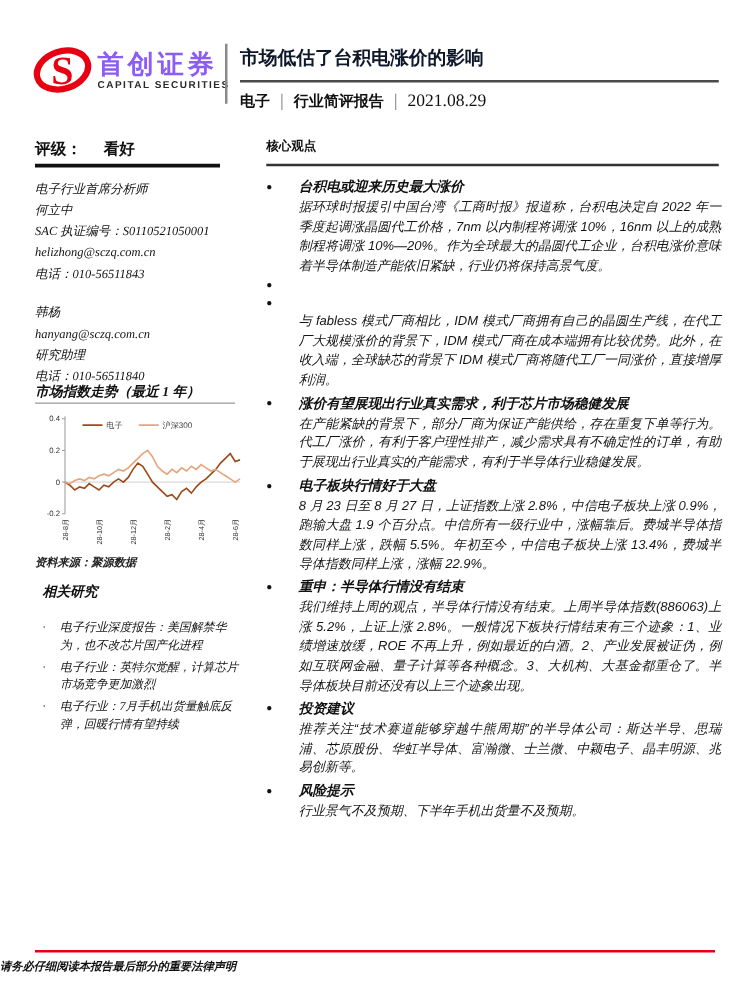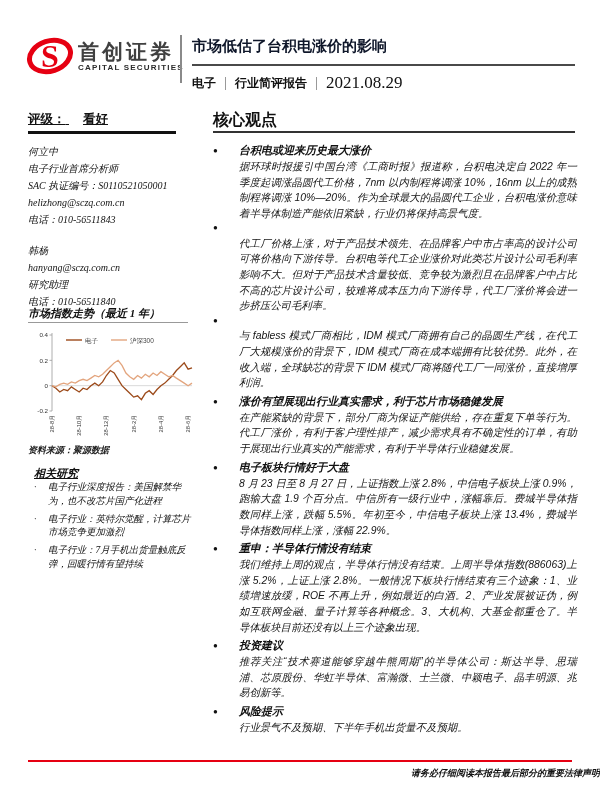--- a/index.html
+++ b/index.html
@@ -2,60 +2,60 @@
 <html><head>
 <meta charset="utf-8">
 <style>
   html,body{margin:0;padding:0;background:#fff;}
   .page{position:relative;width:600px;height:800px;background:#fff;overflow:hidden;
         font-family:"Liberation Sans",sans-serif;color:#111;}
   
   .logo-wrap{position:absolute;left:26px;top:34px;display:flex;align-items:center;}
   .logo-mark{width:48px;height:44px;}
   .logo-text{margin-left:4px;}
-  .logo-cn{font-size:21px;font-weight:bold;letter-spacing:3px;color:#404040;line-height:1.1;}
+  .logo-cn{font-size:21px;font-weight:bold;letter-spacing:3px;color:#8b5cf6;line-height:1.1;}
   .logo-en{font-size:8px;font-weight:bold;letter-spacing:1.2px;color:#2b2b2b;}
   .header-divider{position:absolute;left:180px;top:35px;width:2px;height:48px;background:#8a8a8a;}
   .report-title{position:absolute;left:192px;top:37px;font-size:15px;font-weight:bold;color:#0f172a;}
   .header-rule{position:absolute;left:192px;top:64px;width:383px;height:2px;background:#4a4a4a;}
   .subtitle{position:absolute;left:192px;top:73px;display:flex;align-items:center;font-size:12px;}
   .subtitle .b{font-weight:bold;}
   .subtitle .sep{display:inline-block;width:1px;height:13px;background:#999;margin:0 9px;}
-  .subtitle .date{font-family:"Liberation Serif",serif;font-size:17px;}
-  
-  .rating-row{position:absolute;left:28px;top:111px;font-size:12.5px;font-weight:bold;text-decoration:underline;}
+  .subtitle .date{font-family:"Liberation Serif",serif;font-size:14px;}
+  
+  .rating-row{position:absolute;left:28px;top:111px;font-size:12.5px;font-weight:bold;}
   .rating-row .val{margin-left:14px;}
   .rating-rule{position:absolute;left:28px;top:131px;width:148px;height:2.5px;background:#111;}
   .analysts{position:absolute;left:28px;top:143px;width:165px;
             font-family:"Liberation Serif",serif;font-style:italic;font-size:10px;line-height:1.7;}
   .analyst-block{margin-bottom:14px;}
   .chart-title{position:absolute;left:28px;top:306px;font-size:11px;font-weight:bold;
                font-family:"Liberation Serif",serif;font-style:italic;}
   .chart-title-rule{position:absolute;left:28px;top:322px;width:160px;height:1px;background:#999;}
   .chart-box{position:absolute;left:26px;top:325px;width:172px;height:116px;}
   .chart-source{position:absolute;left:28px;top:444px;font-family:"Liberation Serif",serif;
                 font-style:italic;font-weight:bold;font-size:9px;color:#222;}
   .related{position:absolute;left:34px;top:466px;width:160px;
            font-family:"Liberation Serif",serif;font-style:italic;}
-  .related-title{font-weight:bold;font-size:11px;margin-bottom:0;text-decoration:underline;}
+  .related-title{font-weight:bold;font-size:11px;margin-bottom:16px;}
   .related-item{display:flex;font-size:9.5px;line-height:1.45;margin-bottom:4px;}
   .related-item .dot{width:14px;flex:none;color:#333;}
   
-  .core-title{position:absolute;left:213px;top:110px;font-size:16px;font-weight:bold;}
+  .core-title{position:absolute;left:213px;top:110px;font-size:10px;font-weight:bold;}
   .core-rule{position:absolute;left:213px;top:131px;width:362px;height:1.5px;background:#333;}
   .bullets{position:absolute;left:213px;top:142px;width:364px;}
   .bullet{margin-bottom:2px;}
   .bullet-head{display:flex;align-items:baseline;font-family:"Liberation Serif",serif;
                font-style:italic;font-weight:bold;font-size:11px;line-height:1.55;}
   .bullet-head .mark{flex:none;width:26px;font-size:8px;font-style:normal;transform:translateY(-1px);}
   .bullet-text{margin-left:26px;font-family:Liberation Sans, sans-serif;font-style:italic;
                font-size:10.4px;line-height:1.5;text-align:justify;color:#141414;}
   
   .footer-rule{position:absolute;left:28px;top:760px;width:544px;height:2px;background:#e60012;}
-  .footer-text{position:absolute;left:0;top:767px;width:600px;text-align:right;
+  .footer-text{position:absolute;left:0;top:767px;width:600px;text-align:left;
                font-family:"Liberation Serif",serif;font-style:italic;font-weight:bold;font-size:9px;}
 </style>
 </head>
 <body>
 
 <div class="page">
 
   <div class="logo-wrap">
     <svg class="logo-mark" viewBox="0 0 48 44">
       <ellipse cx="24" cy="22" rx="21" ry="15" fill="none" stroke="#e60012" stroke-width="5" transform="rotate(-18 24 22)"></ellipse>
@@ -78,22 +78,22 @@
   </div>
 
   <div class="rating-row">
     <span>评级：</span>
     <span class="val">看好</span>
   </div>
   <div class="rating-rule"></div>
 
   <div class="analysts">
     <div class="analyst-block">
+      <div>电子行业首席分析师</div>
       <div>何立中</div>
-      <div>电子行业首席分析师</div>
       <div>SAC 执证编号：S0110521050001</div>
       <div>helizhong@sczq.com.cn</div>
       <div>电话：010-56511843</div>
     </div>
     <div class="analyst-block">
       <div>韩杨</div>
       <div>hanyang@sczq.com.cn</div>
       <div>研究助理</div>
       <div>电话：010-56511840</div>
     </div>
@@ -151,21 +151,20 @@
       <div class="bullet-head">
         <span class="mark">●</span>
         <span>台积电或迎来历史最大涨价</span>
       </div>
       <div class="bullet-text">据环球时报援引中国台湾《工商时报》报道称，台积电决定自 2022 年一季度起调涨晶圆代工价格，7nm 以内制程将调涨 10%，16nm 以上的成熟制程将调涨 10%—20%。作为全球最大的晶圆代工企业，台积电涨价意味着半导体制造产能依旧紧缺，行业仍将保持高景气度。</div>
     </div>
     <div class="bullet">
       <div class="bullet-head">
         <span class="mark">●</span>
       </div>
-      <div class="bullet-text">代工厂价格上涨，对于产品技术领先、在品牌客户中市占率高的设计公司可将价格向下游传导。台积电等代工企业涨价对此类芯片设计公司毛利率影响不大。但对于产品技术含量较低、竞争较为激烈且在品牌客户中占比不高的芯片设计公司，较难将成本压力向下游传导，代工厂涨价将会进一步挤压公司毛利率。</div>
     </div>
     <div class="bullet">
       <div class="bullet-head">
         <span class="mark">●</span>
       </div>
       <div class="bullet-text">与 fabless 模式厂商相比，IDM 模式厂商拥有自己的晶圆生产线，在代工厂大规模涨价的背景下，IDM 模式厂商在成本端拥有比较优势。此外，在收入端，全球缺芯的背景下 IDM 模式厂商将随代工厂一同涨价，直接增厚利润。</div>
     </div>
     <div class="bullet">
       <div class="bullet-head">
         <span class="mark">●</span>

